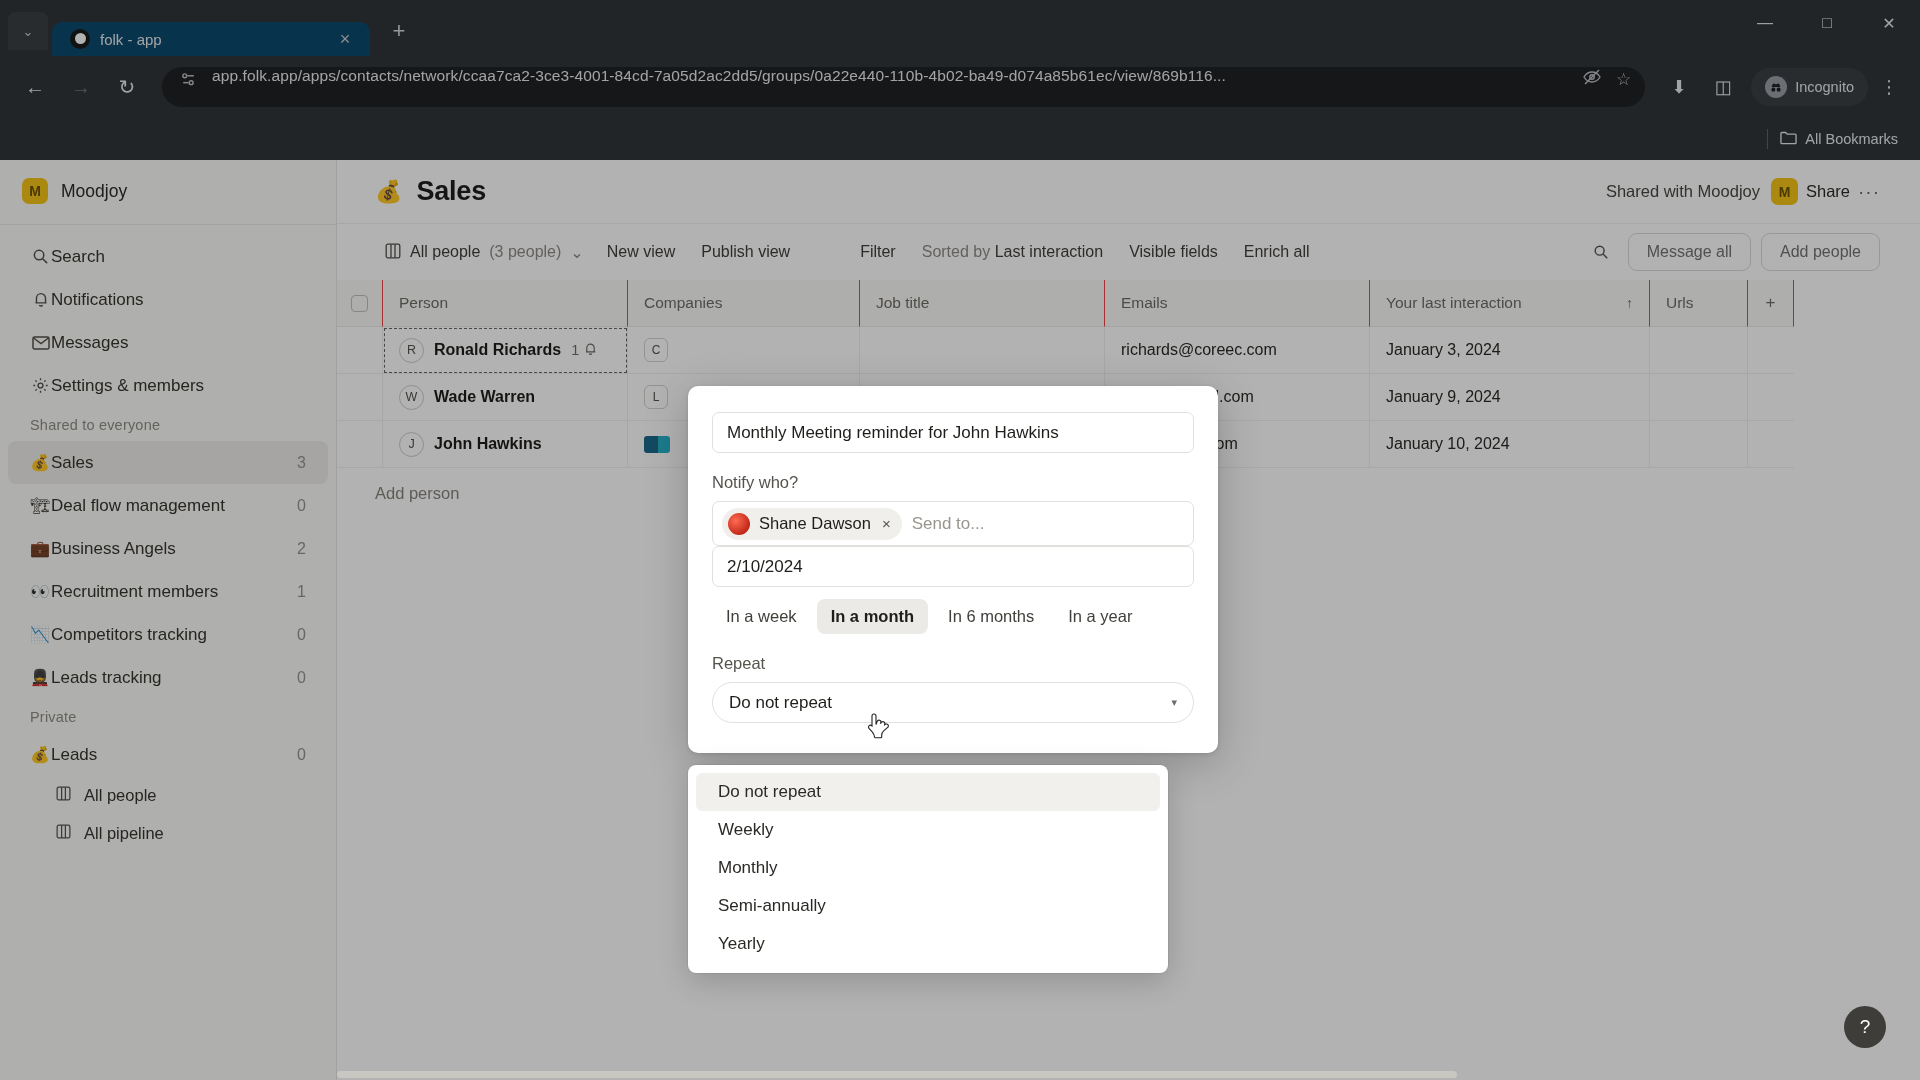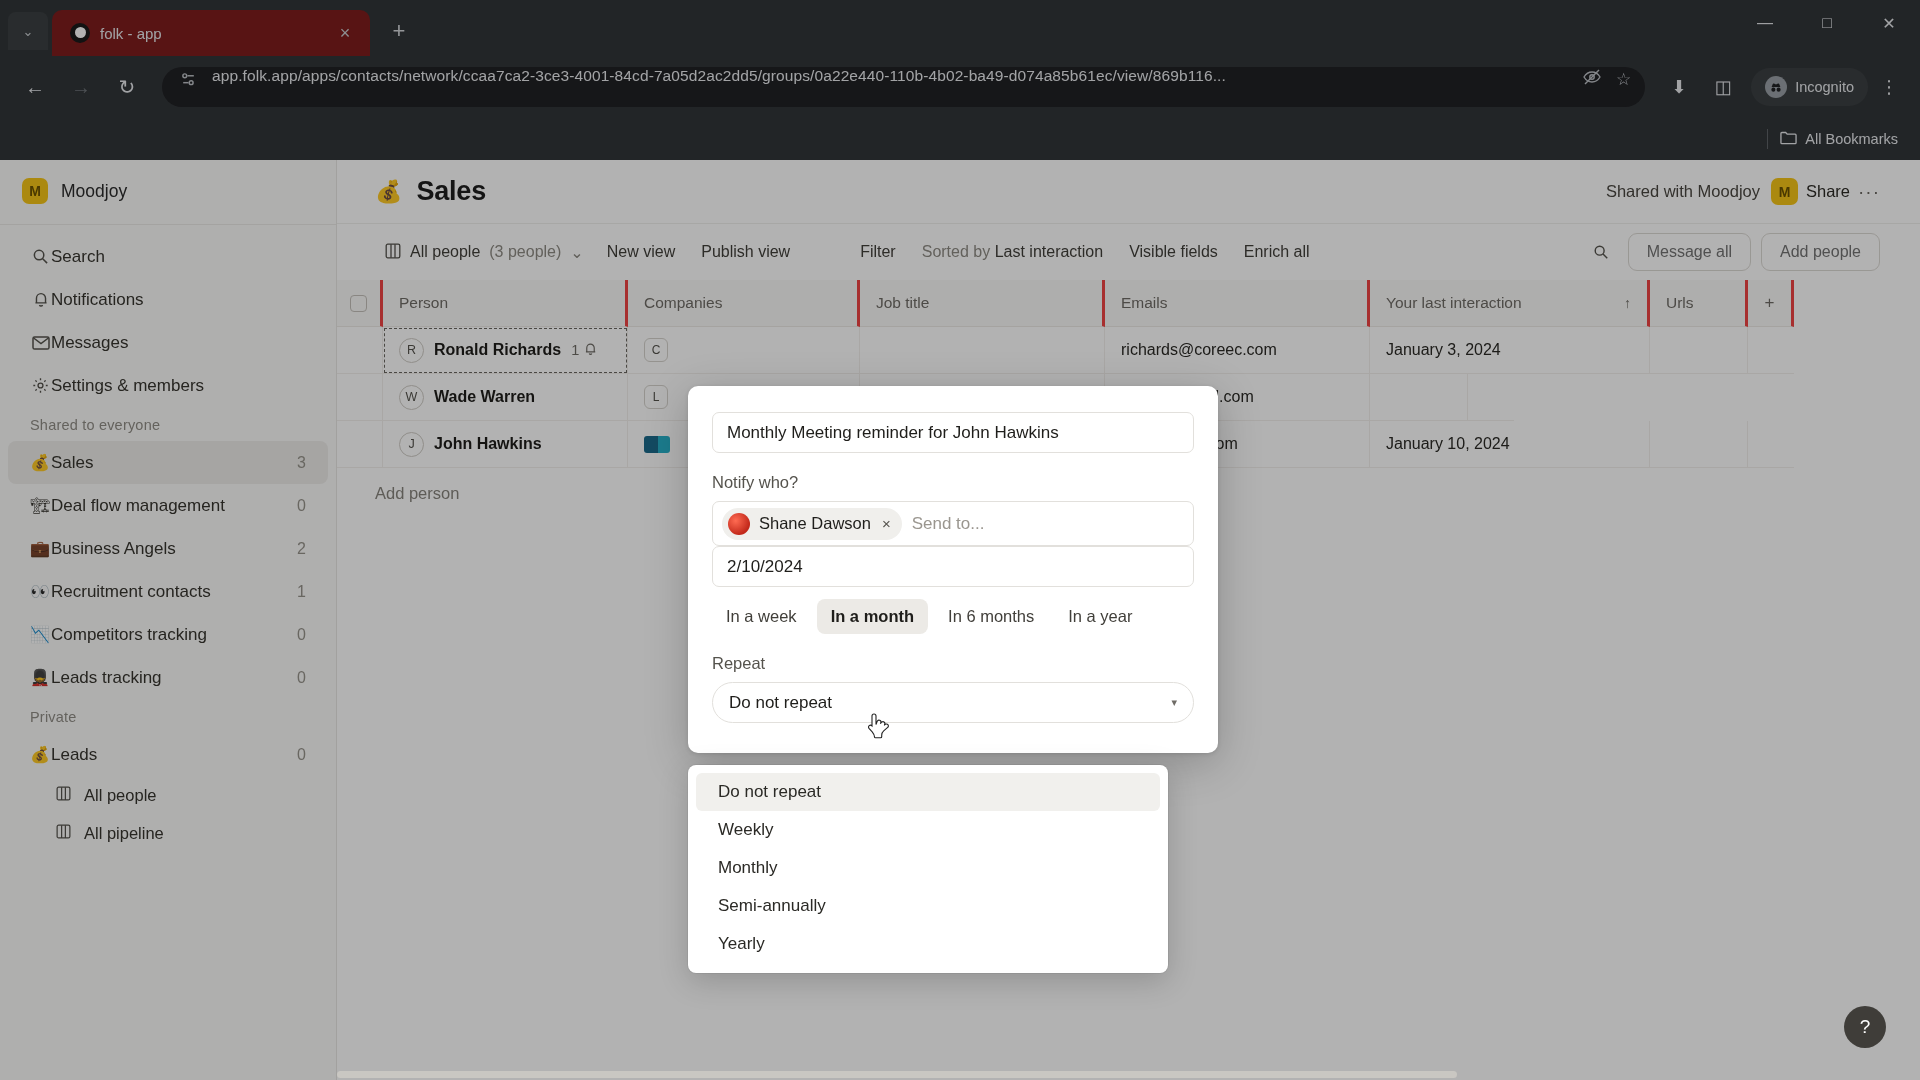--- a/index.html
+++ b/index.html
@@ -17,21 +17,21 @@
     height: 56px; background: #323639;
     display: flex; align-items: flex-end; padding-left: 8px; gap: 0;
   }
   .tab-list-btn {
     width: 40px; height: 38px; margin-bottom: 6px;
     border-radius: 8px 8px 0 0; background: #3c4043;
     display: flex; align-items: center; justify-content: center;
     color: #c9cdd1; font-size: 13px;
   }
   .tab {
-    height: 46px; width: 318px; background: #7f1d1d;
+    height: 34px; width: 318px; background: #0c4a6e;
     border-radius: 10px 10px 0 0;
     display: flex; align-items: center; gap: 10px;
     padding: 0 12px 0 18px; margin-left: 4px;
     position: relative;
   }
   .tab-favicon {
     width: 20px; height: 20px; border-radius: 50%;
     background: #1a1a1a; display:flex; align-items:center; justify-content:center;
     flex: 0 0 auto;
   }
@@ -168,21 +168,21 @@
     border: 1px solid #dcdad5; border-radius: 9px; padding: 9px 18px;
     font-size: 16px; color: #737373; background: #fff; white-space: nowrap;
   }
   .search-ic { width: 34px; height:34px; display:flex; align-items:center;justify-content:center;
     color:#55534d; font-size:15px; }
 
   
   .table { flex: 1 1 auto; overflow: hidden; }
   .trow { display: flex; height: 47px; align-items: stretch; }
   .thead .tcell {
-    background: #faf9f8; border-bottom: 1px solid #eceae6; border-right: 3px solid #ef4444;
+    background: #faf9f8; border-bottom: 1px solid #eceae6; border-right: 1px solid #ef4444;
     color: #6f6c66; font-size: 15.5px;
   }
   .tcell {
     display: flex; align-items: center; gap: 10px; padding: 0 16px;
     border-bottom: 1px solid #f2f0ed; border-right: 1px solid #f2f0ed;
     font-size: 16px; color: #2b2a26; overflow: hidden; white-space: nowrap;
   }
   .c-check { width: 46px; flex:0 0 46px; justify-content:center; padding:0; }
   .c-person { width: 245px; flex: 0 0 245px; }
   .c-companies { width: 232px; flex: 0 0 232px; }
@@ -411,21 +411,21 @@
         <span class="sb-label">Deal flow management</span>
         <span class="sb-count">0</span>
       </div>
       <div class="sb-item">
         <span class="sb-emoji">💼</span>
         <span class="sb-label">Business Angels</span>
         <span class="sb-count">2</span>
       </div>
       <div class="sb-item">
         <span class="sb-emoji">👀</span>
-        <span class="sb-label">Recruitment contacts</span>
+        <span class="sb-label">Recruitment members</span>
         <span class="sb-count">1</span>
       </div>
       <div class="sb-item">
         <span class="sb-emoji">📉</span>
         <span class="sb-label">Competitors tracking</span>
         <span class="sb-count">0</span>
       </div>
       <div class="sb-item">
         <span class="sb-emoji">💂</span>
         <span class="sb-label">Leads tracking</span>
@@ -559,20 +559,21 @@
           <div class="tcell c-check"></div>
           <div class="tcell c-person">
             <span class="avatar-sm">W</span>
             <span class="person-name">Wade Warren</span>
           </div>
           <div class="tcell c-companies">
             <span class="co-badge">L</span>
           </div>
           <div class="tcell c-job"></div>
           <div class="tcell c-emails">wlekki@gmail.com</div>
+          <div class="tcell c-last">January 9, 2024</div>
           <div class="tcell c-urls"></div>
           <div class="tcell c-plus"></div>
         </div>
 
         <div class="trow">
           <div class="tcell c-check"></div>
           <div class="tcell c-person">
             <span class="avatar-sm">J</span>
             <span class="person-name">John Hawkins</span>
           </div>

